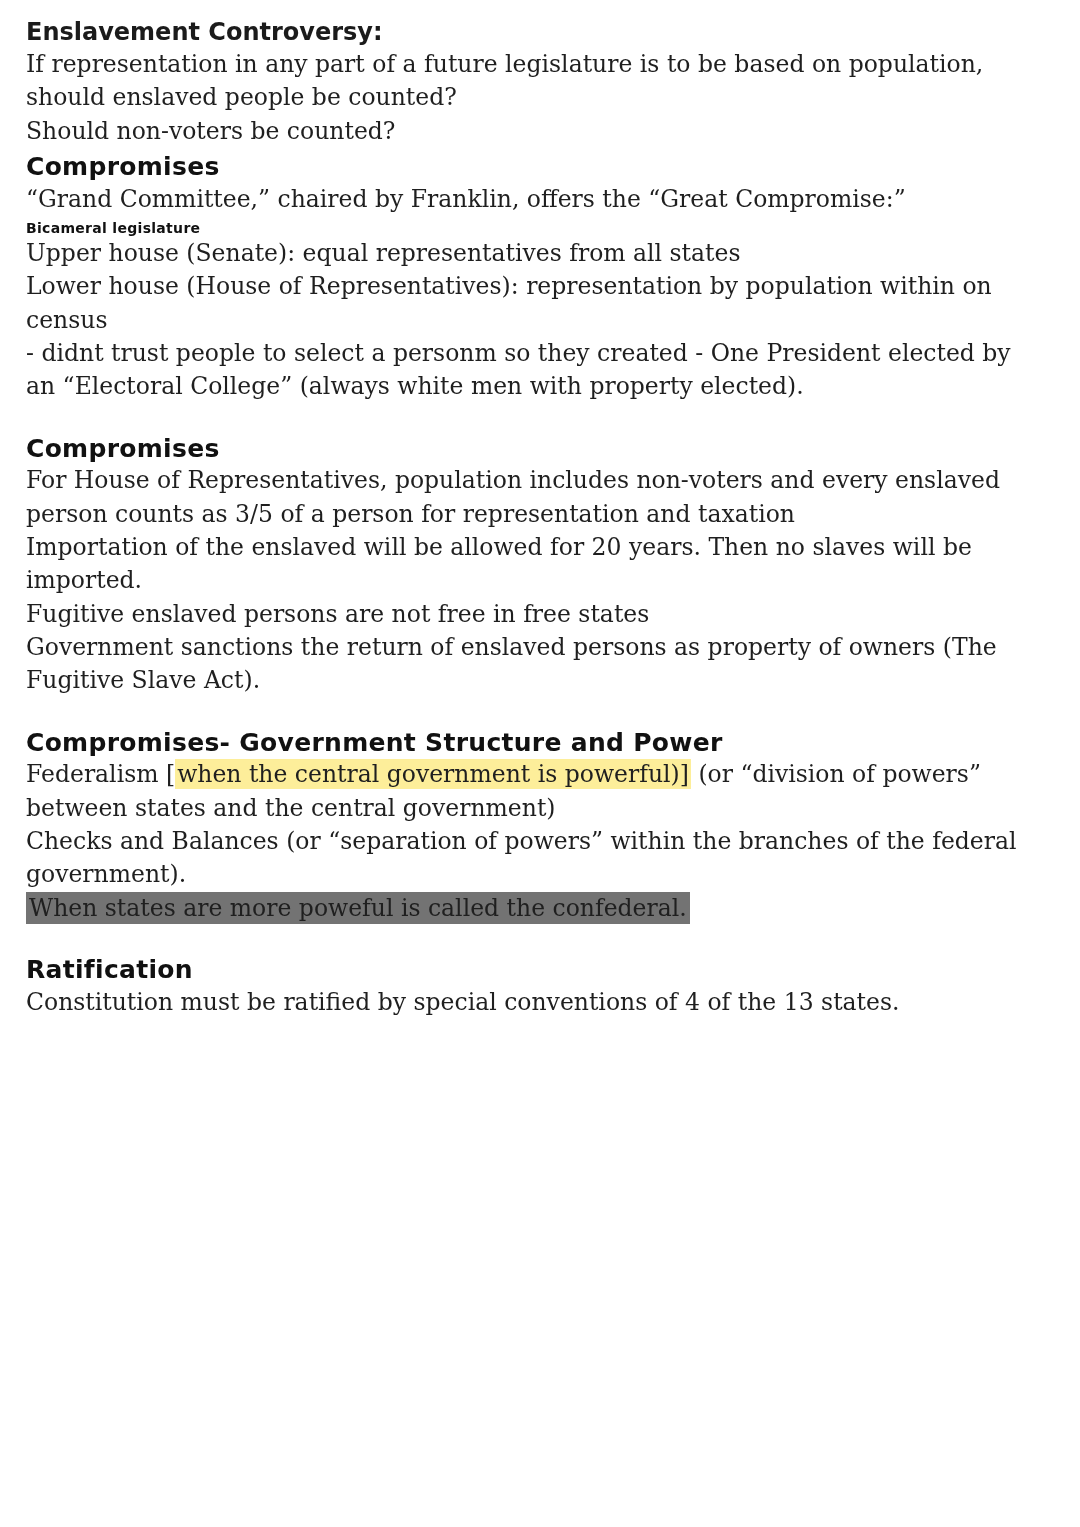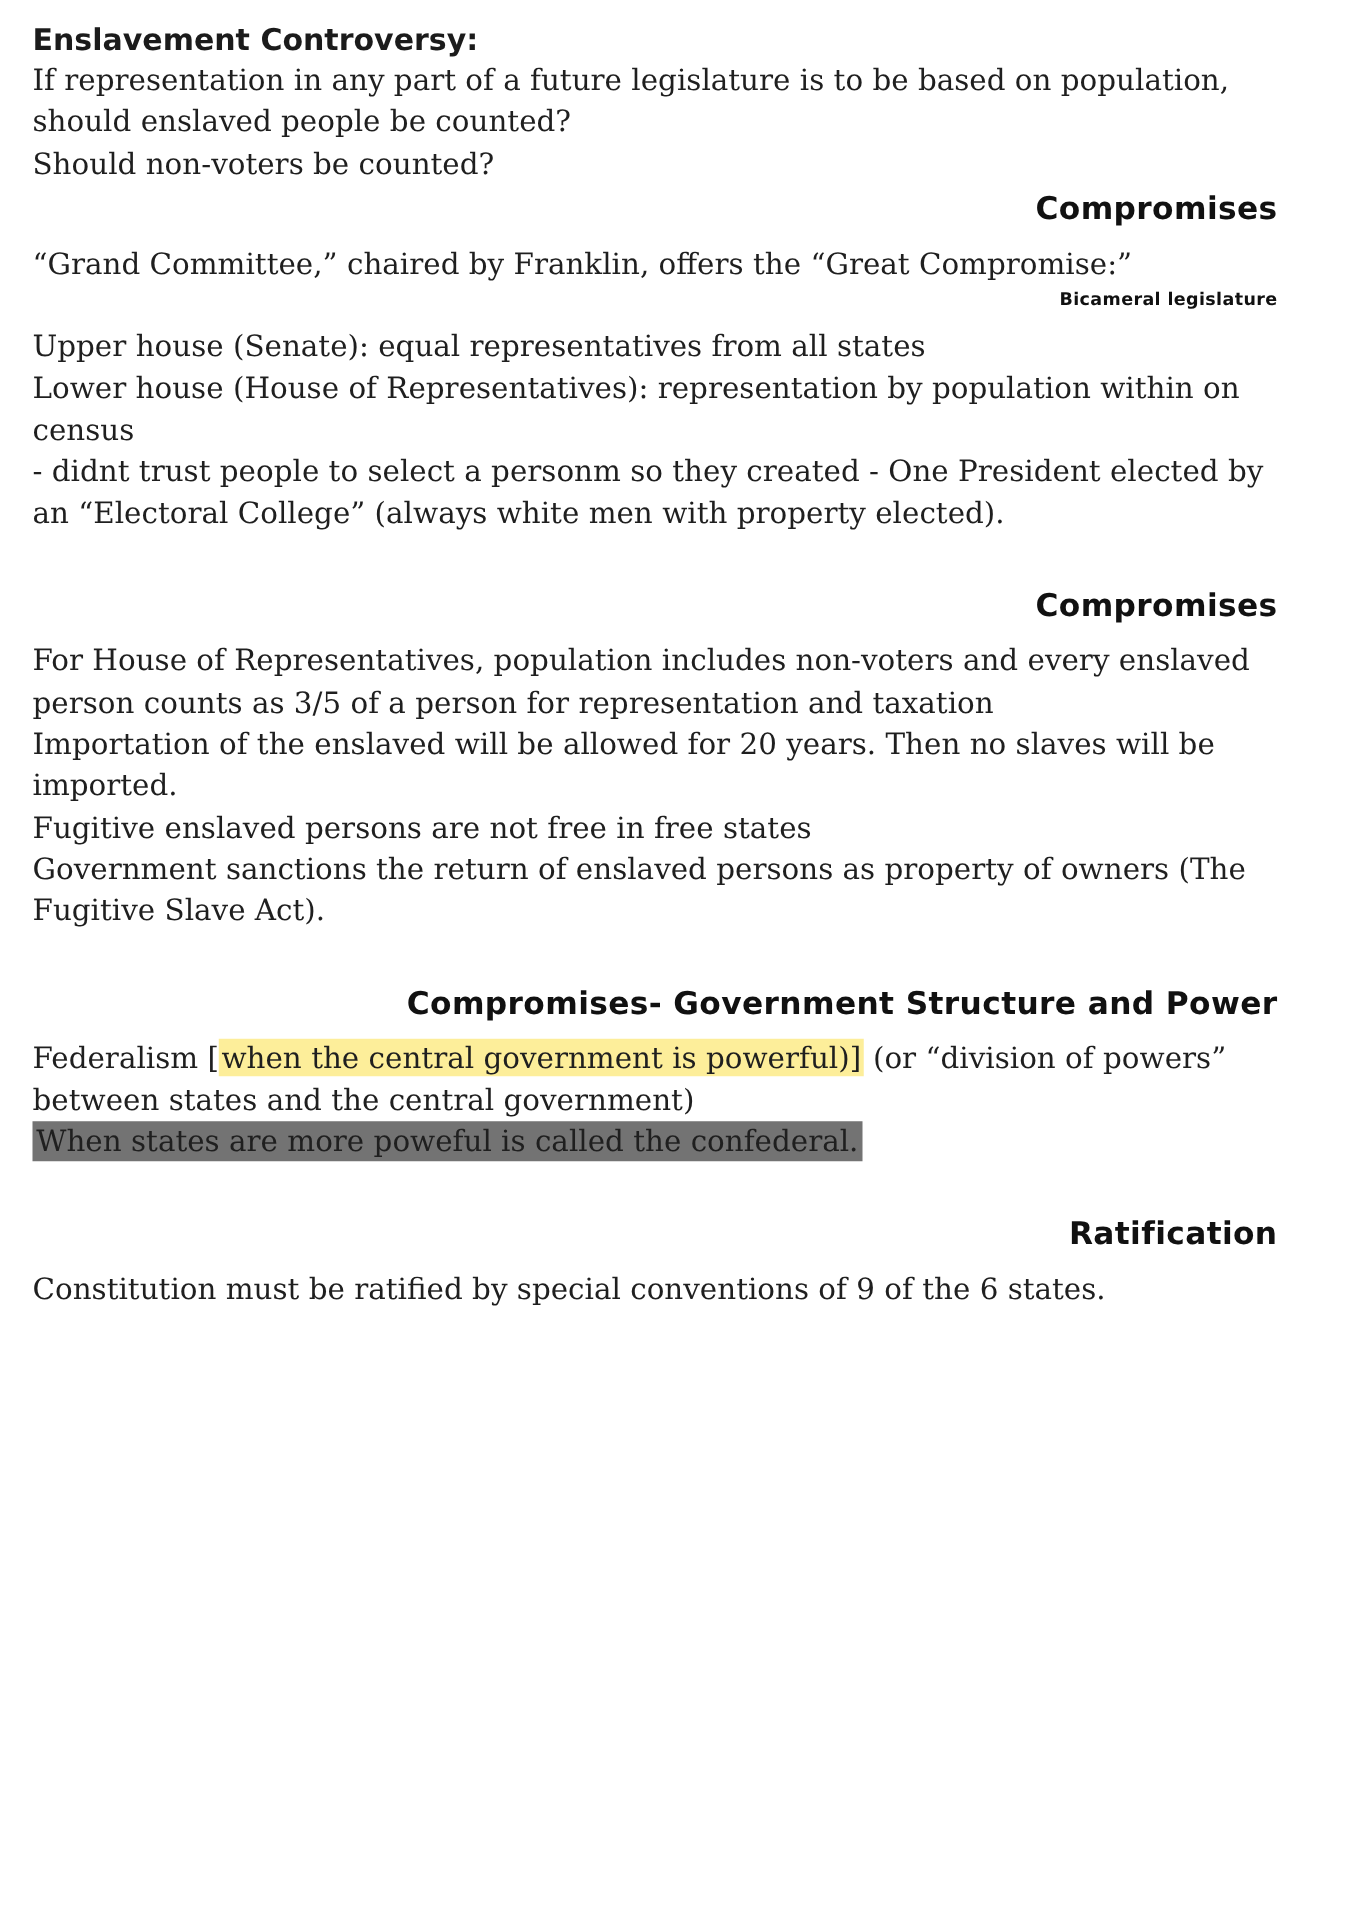--- a/index.html
+++ b/index.html
@@ -20,23 +20,22 @@
     height: 1527px;
     padding: 18px 30px 0 26px;
     box-sizing: border-box;
   }
   .heading {
     font-family: "DejaVu Sans", sans-serif;
     font-weight: bold;
     font-size: 25px;
     letter-spacing: 0.3px;
     color: #111111;
-    margin: 12px;
+    margin: 0;
     line-height: 1.22;
-    text-align: right;
   }
   .heading.small {
     font-size: 14px;
   }
   .heading-inline {
     font-weight: bold;
     font-size: 24px;
   }
   .para {
     font-family: "DejaVu Serif", serif;
@@ -91,23 +90,24 @@
     <p class="para">Importation of the enslaved will be allowed for 20 years. Then no slaves will be imported.</p>
     <p class="para">Fugitive enslaved persons are not free in free states</p>
     <p class="para">Government sanctions the return of enslaved persons as property of owners (The Fugitive Slave Act).</p>
   </div>
 
   <div class="gap-md"></div>
 
   <div>
     <h2 class="heading">Compromises- Government Structure and Power</h2>
     <p class="para"><span>Federalism [</span><span class="hl">when the central government is powerful)]</span><span> (or “division of powers” between states and the central government)</span></p>
+    <p class="para">Checks and Balances (or “separation of powers” within the branches of the federal government).</p>
     <p class="para"><span class="hl-block">When states are more poweful is called the confederal.</span></p>
   </div>
 
   <div class="gap-md"></div>
 
   <div>
     <h2 class="heading">Ratification</h2>
-    <p class="para">Constitution must be ratified by special conventions of 9 of the 6 states.</p>
+    <p class="para">Constitution must be ratified by special conventions of 4 of the 13 states.</p>
   </div>
 
 </div>
 
 </body></html>

